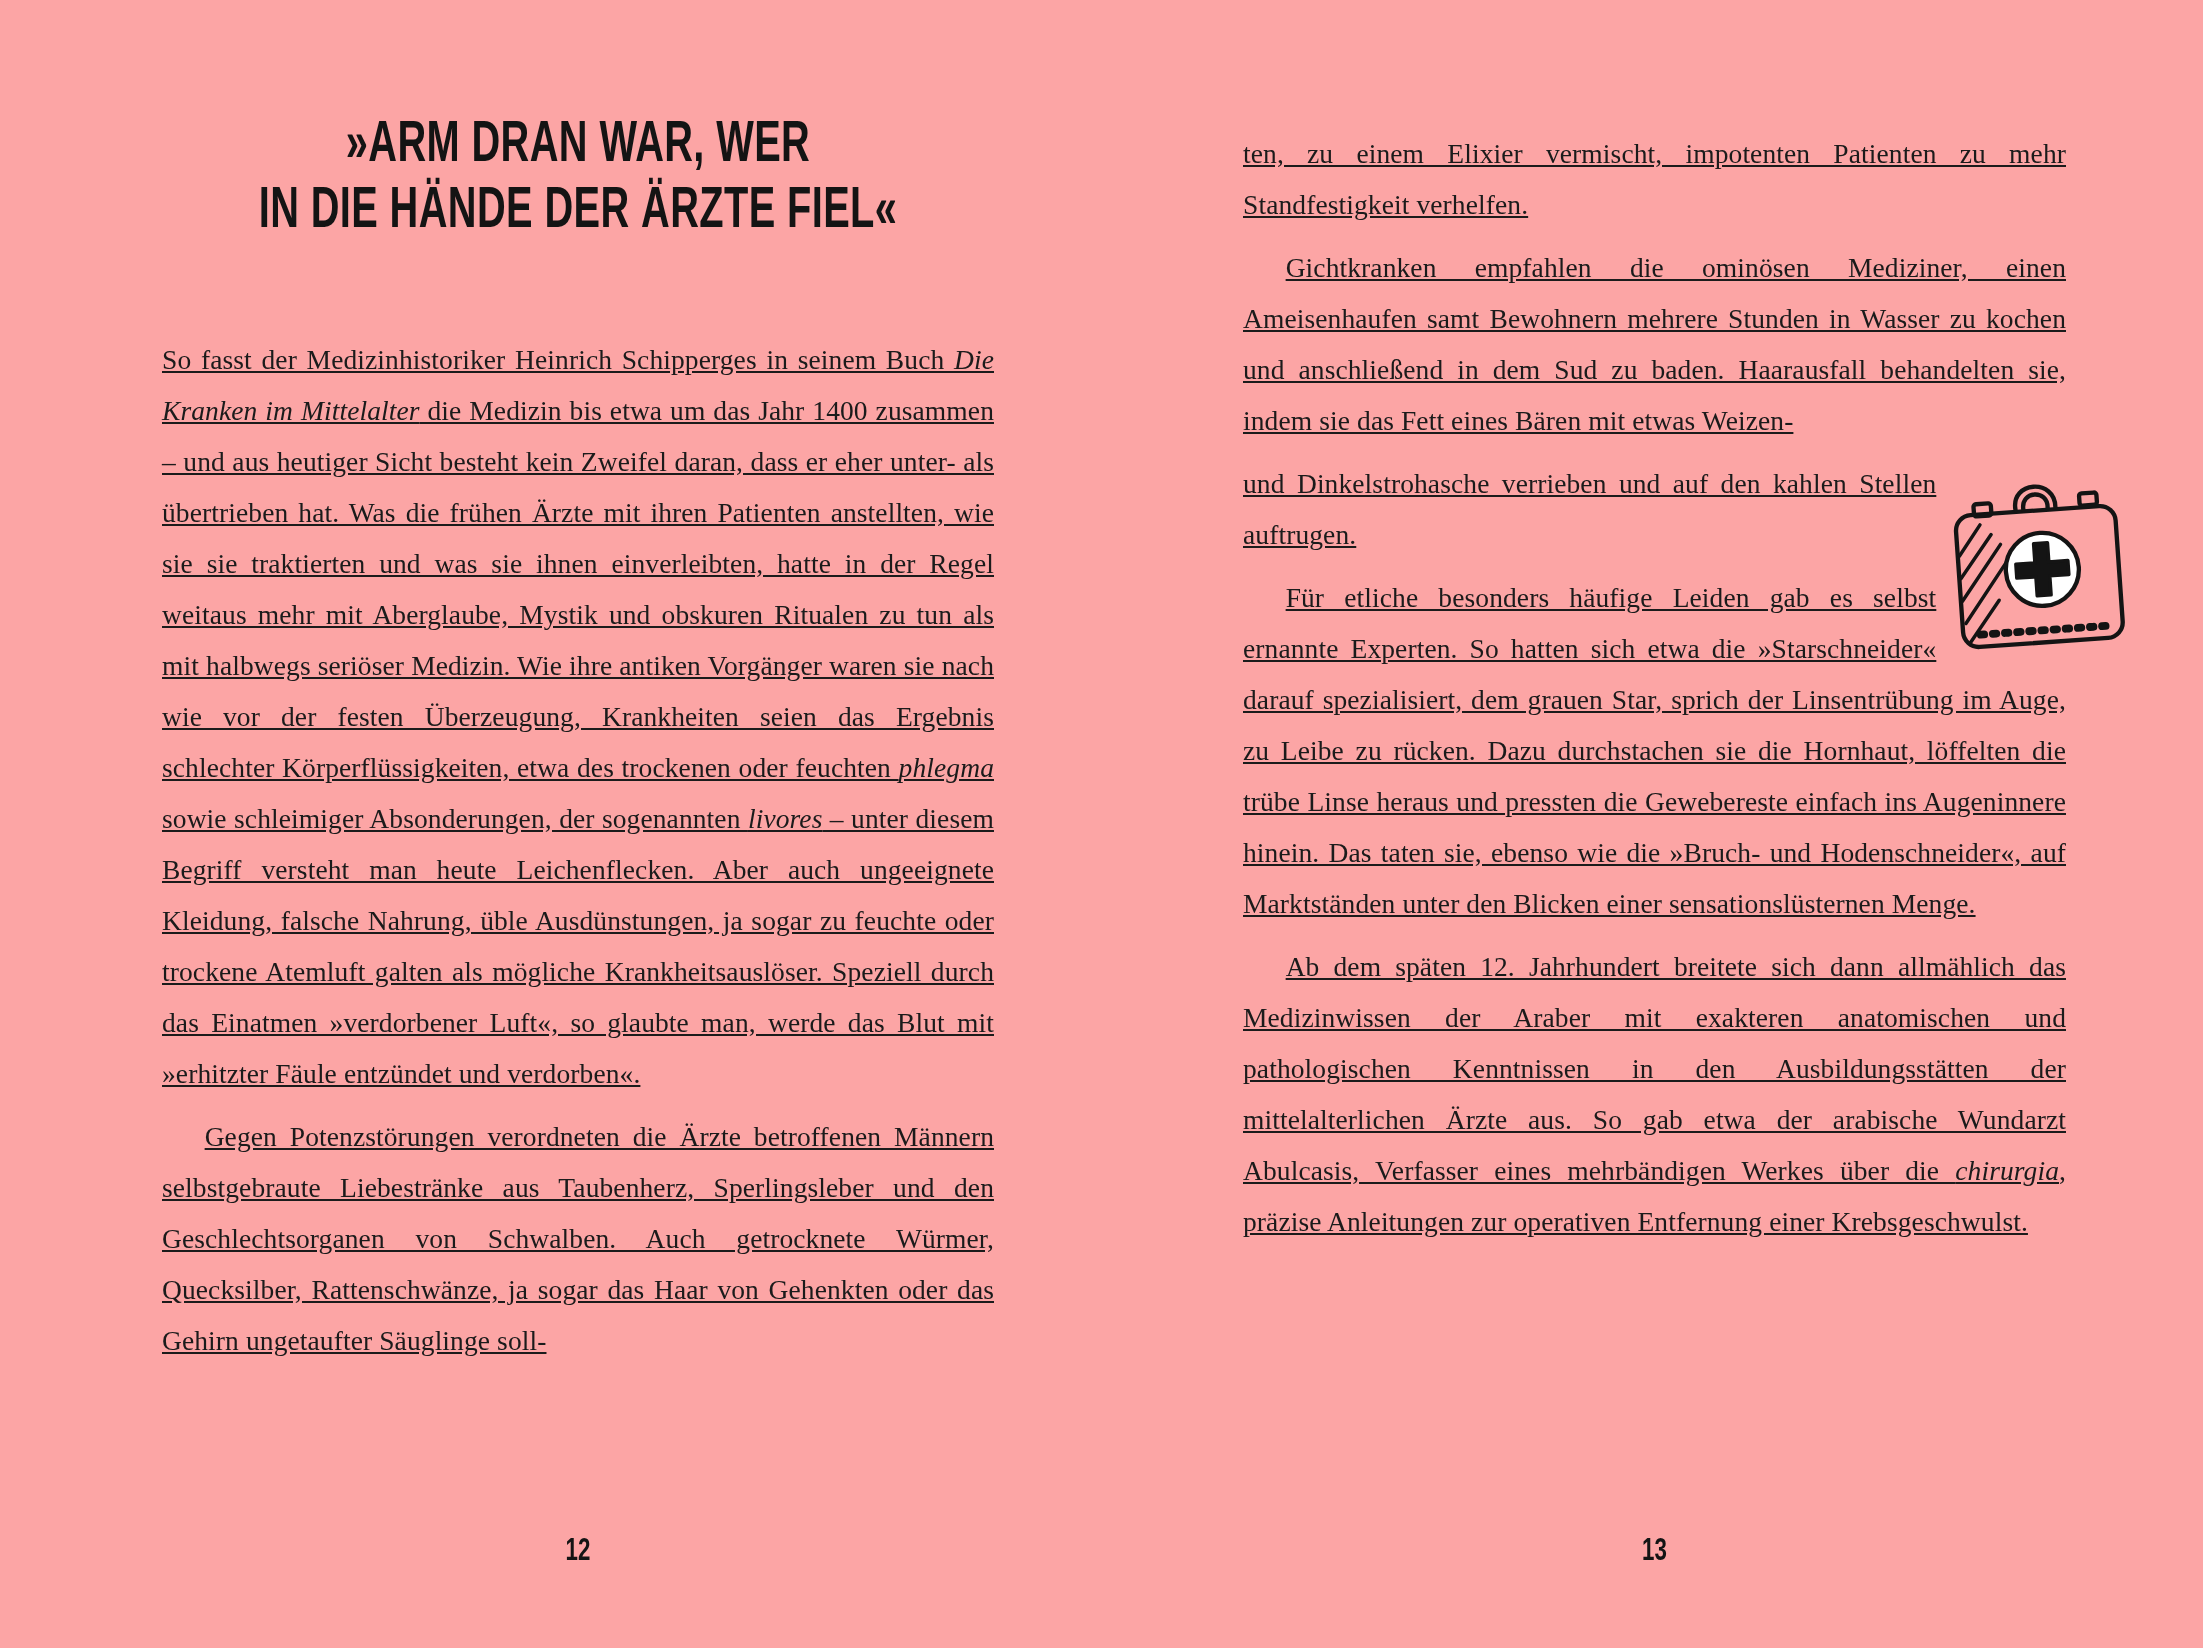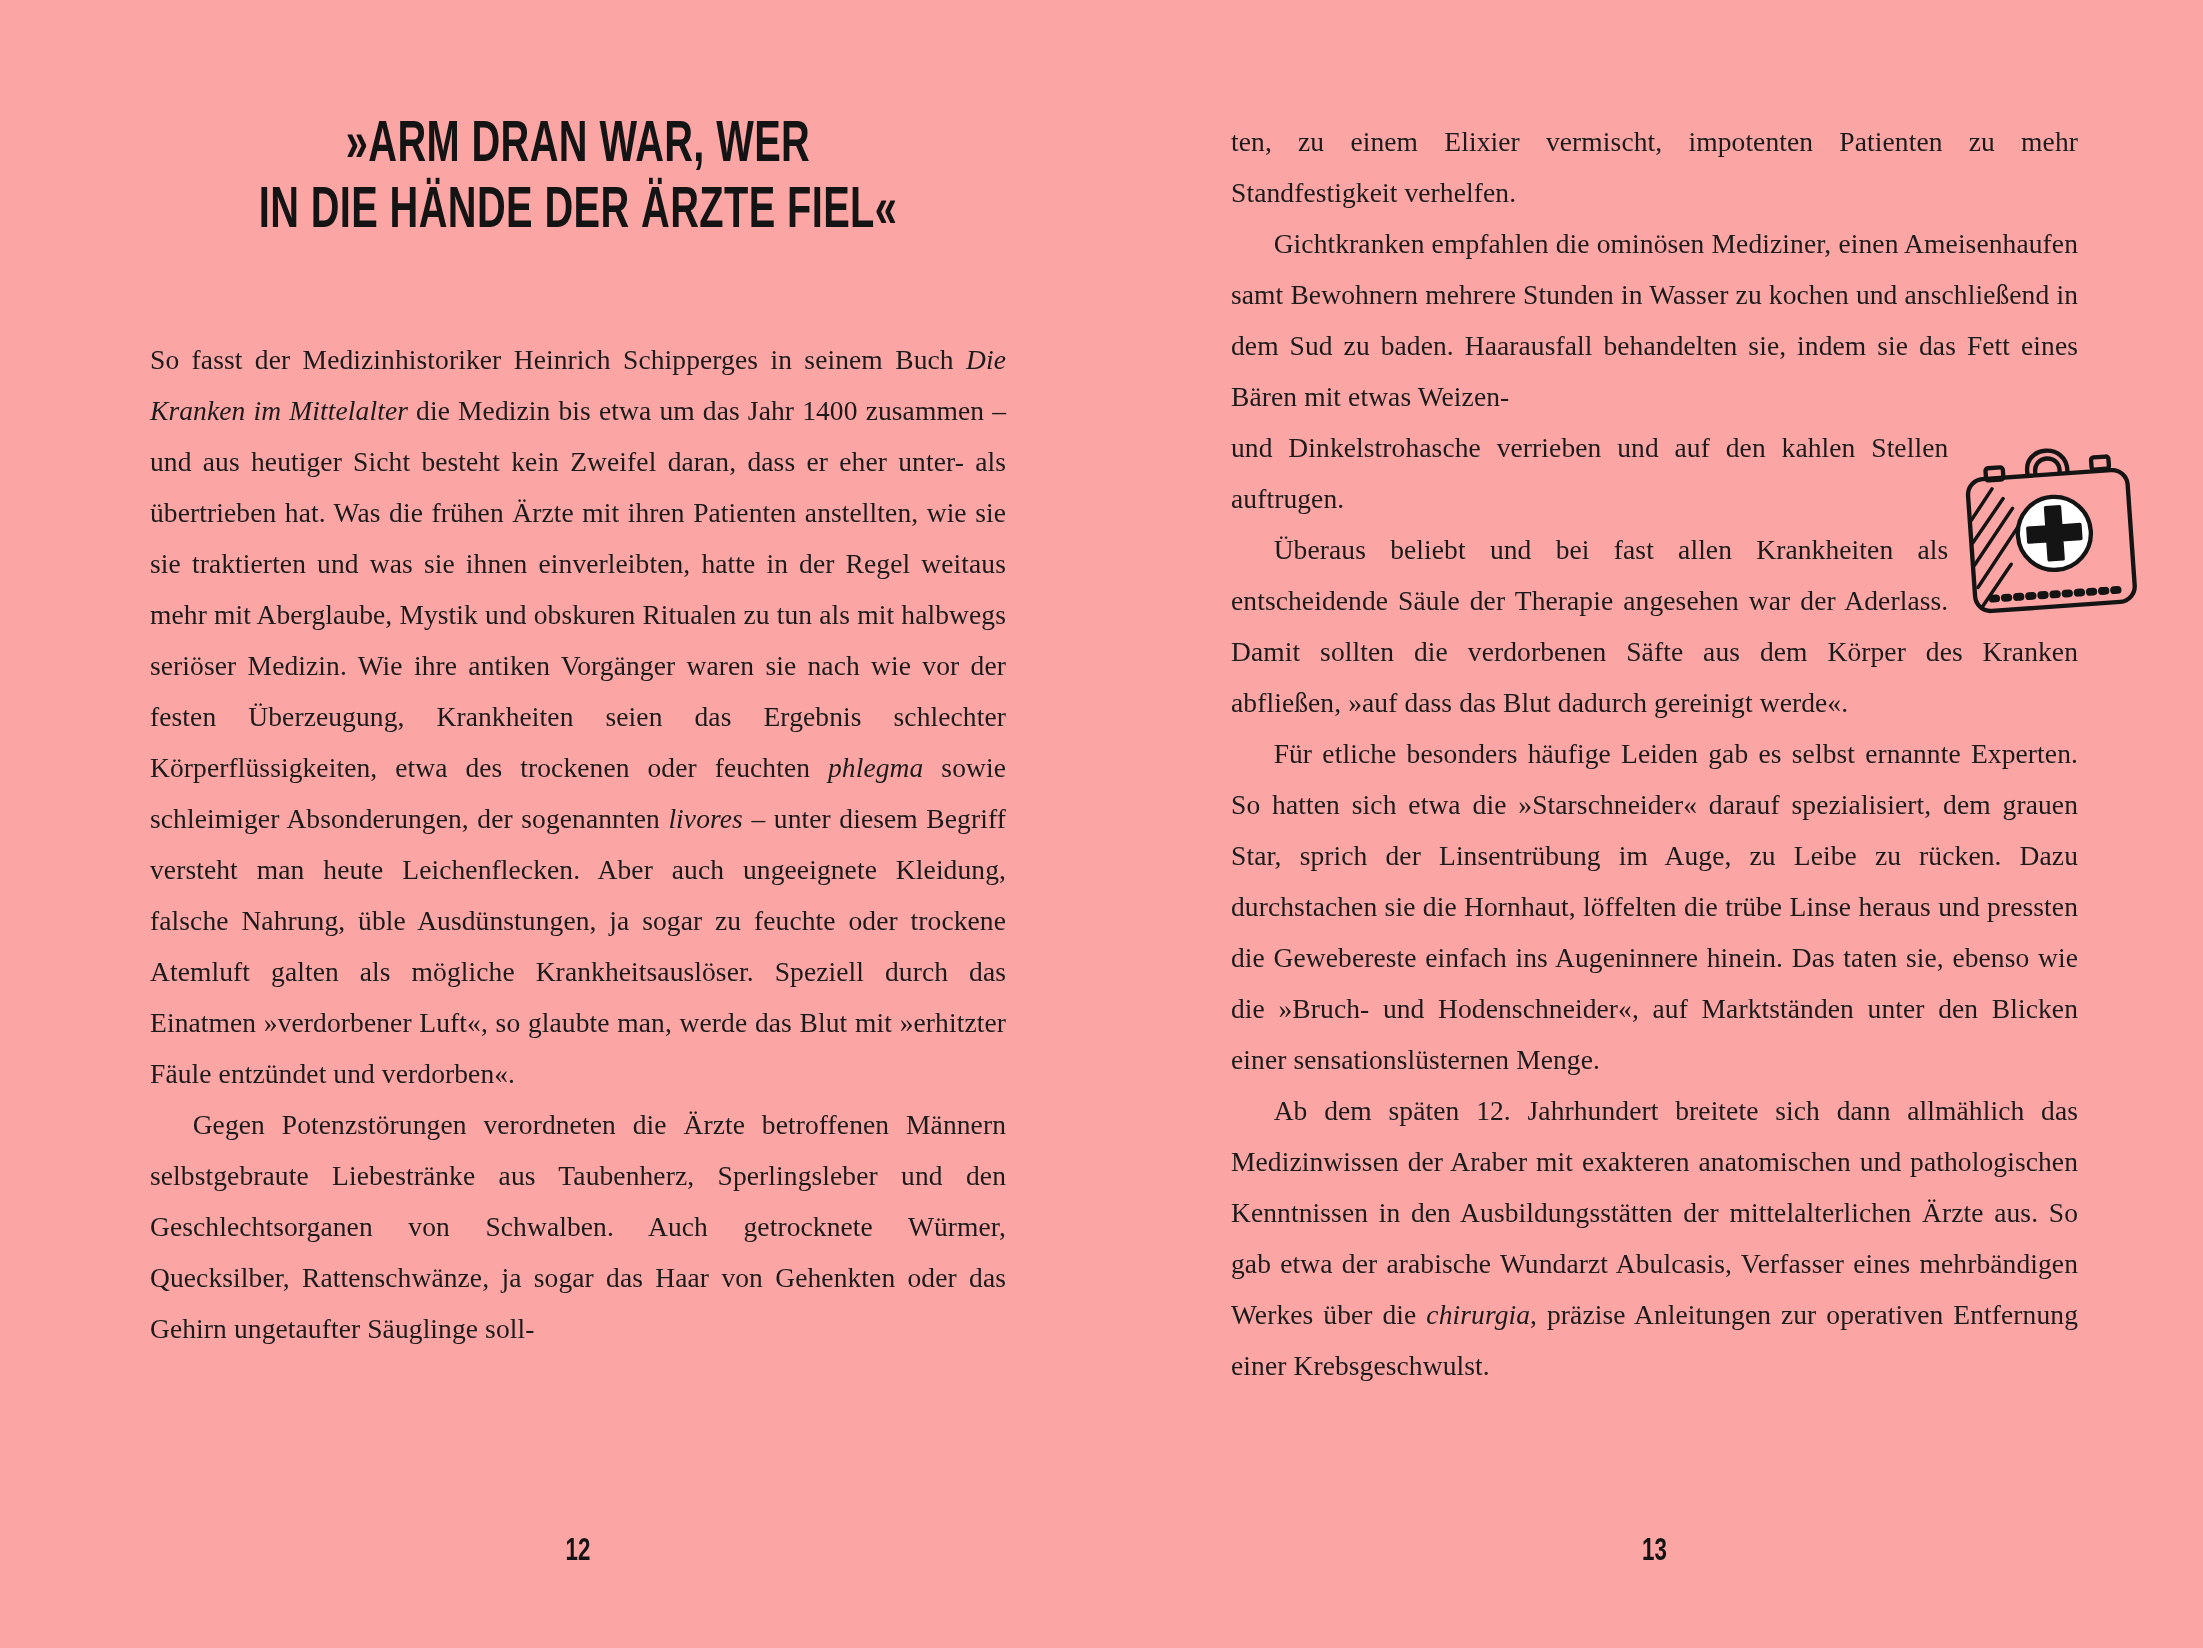--- a/index.html
+++ b/index.html
@@ -33,21 +33,21 @@
   }
 
   .body-text {
     font-size: 27.5px;
     line-height: 51px;
     text-align: justify;
     letter-spacing: 0.1px;
   }
   .page-left  .body-text { margin-top: 108px; }
   .page-right .body-text { padding-top: 116px; }
-  .body-text p { margin: 0; }
+  .body-text p { margin: 12px; text-decoration: underline; }
   .body-text p.ind { text-indent: 1.55em; }
 
   .kit-float {
     float: right;
     width: 176px;
     height: 193px;
     margin: 9.2px -61px 0 14.7px;
   }
   .kit-float svg { display: block; overflow: visible; }
 
@@ -108,21 +108,20 @@
 
                 <path d="M78 48 C74 14 126 14 124 48"></path>
                 <path d="M87 48 C85 26 117 26 115 48"></path>
 
                 <rect x="30" y="38" width="20" height="14" rx="3"></rect>
                 <rect x="152" y="34" width="20" height="14" rx="3"></rect>
               </g>
             </svg>
           </span><span>und Dinkelstrohasche verrieben und auf den kahlen Stellen auftrugen.</span>
         </p>
-        <p class="ind">Überaus beliebt und bei fast allen Krankheiten als entscheidende Säule der Therapie angesehen war der Aderlass. Damit sollten die verdorbenen Säfte aus dem Körper des Kranken abfließen, »auf dass das Blut dadurch gereinigt werde«.</p>
         <p class="ind">Für etliche besonders häufige Leiden gab es selbst ernannte Experten. So hatten sich etwa die »Starschneider« darauf spezialisiert, dem grauen Star, sprich der Linsentrübung im Auge, zu Leibe zu rücken. Dazu durchstachen sie die Hornhaut, löffelten die trübe Linse heraus und pressten die Gewebereste einfach ins Augeninnere hinein. Das taten sie, ebenso wie die »Bruch- und Hodenschneider«, auf Marktständen unter den Blicken einer sensationslüsternen Menge.</p>
         <p class="ind">Ab dem späten 12. Jahrhundert breitete sich dann allmählich das Medizinwissen der Araber mit exakteren anatomischen und pathologischen Kenntnissen in den Ausbildungsstätten der mittelalterlichen Ärzte aus. So gab etwa der arabische Wundarzt Abulcasis, Verfasser eines mehrbändigen Werkes über die <i>chirurgia</i>, präzise Anleitungen zur operativen Entfernung einer Krebsgeschwulst.</p>
       </div>
       <div class="pagenum">13</div>
     </div>
   </div>
 
 </div>
 
 

